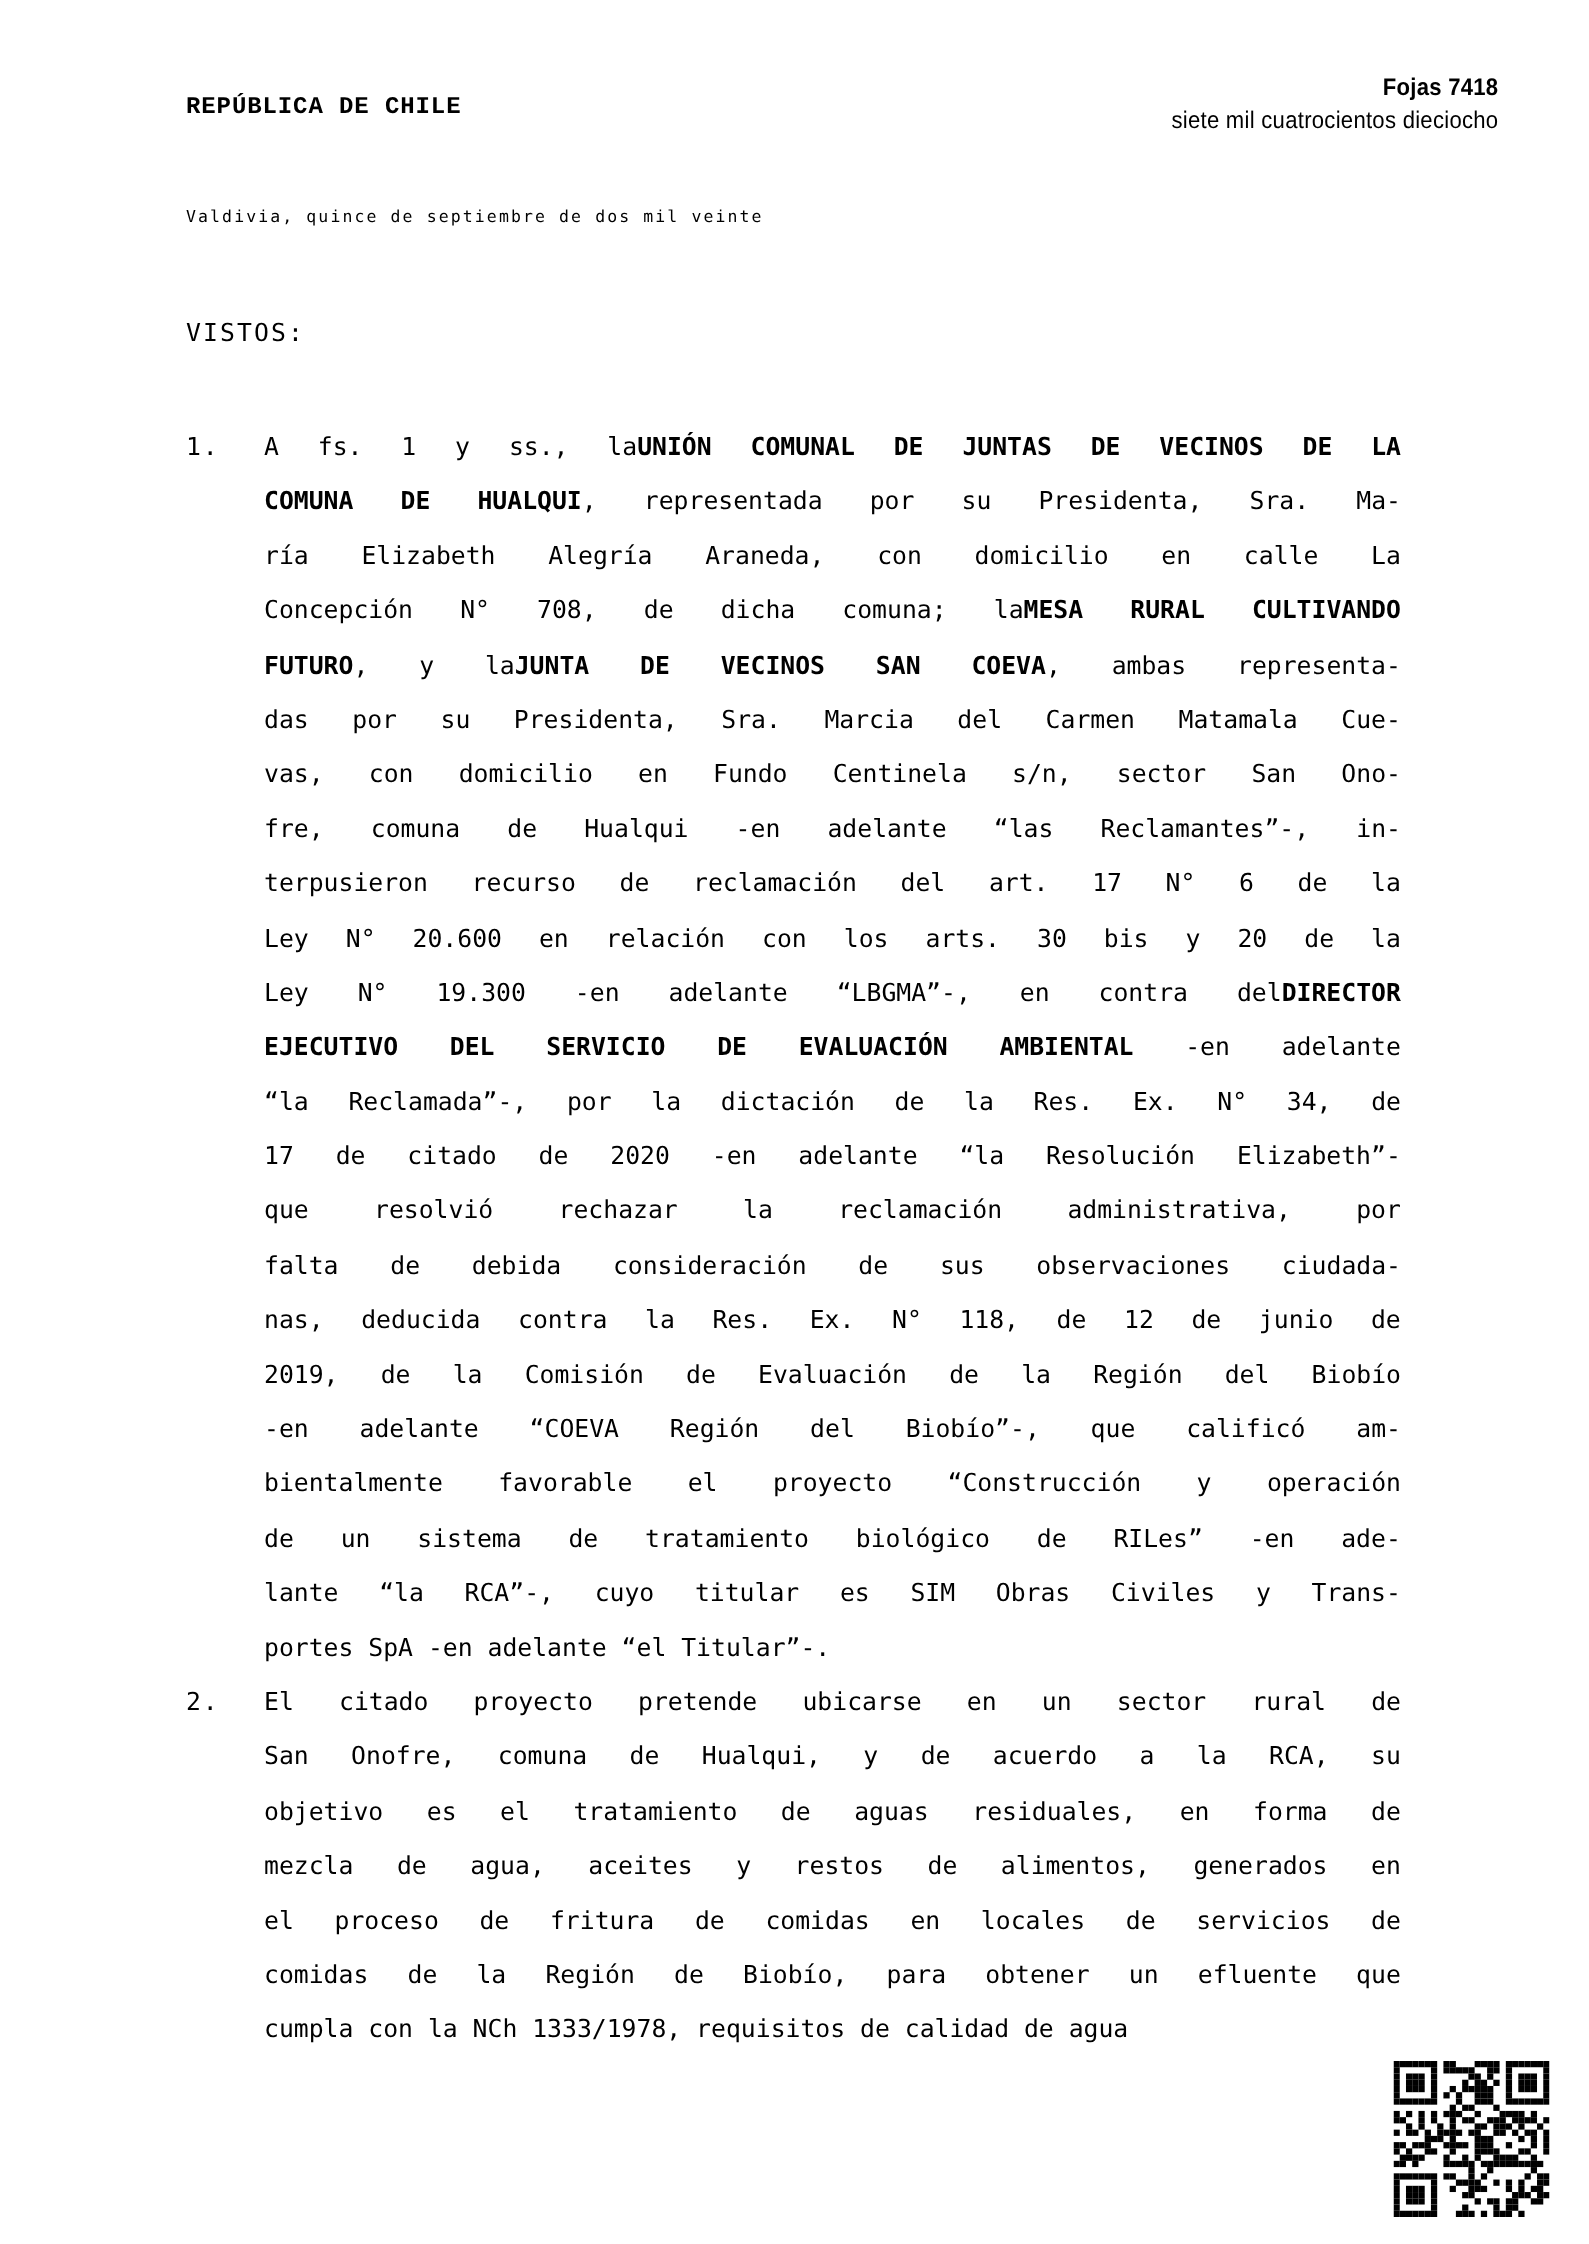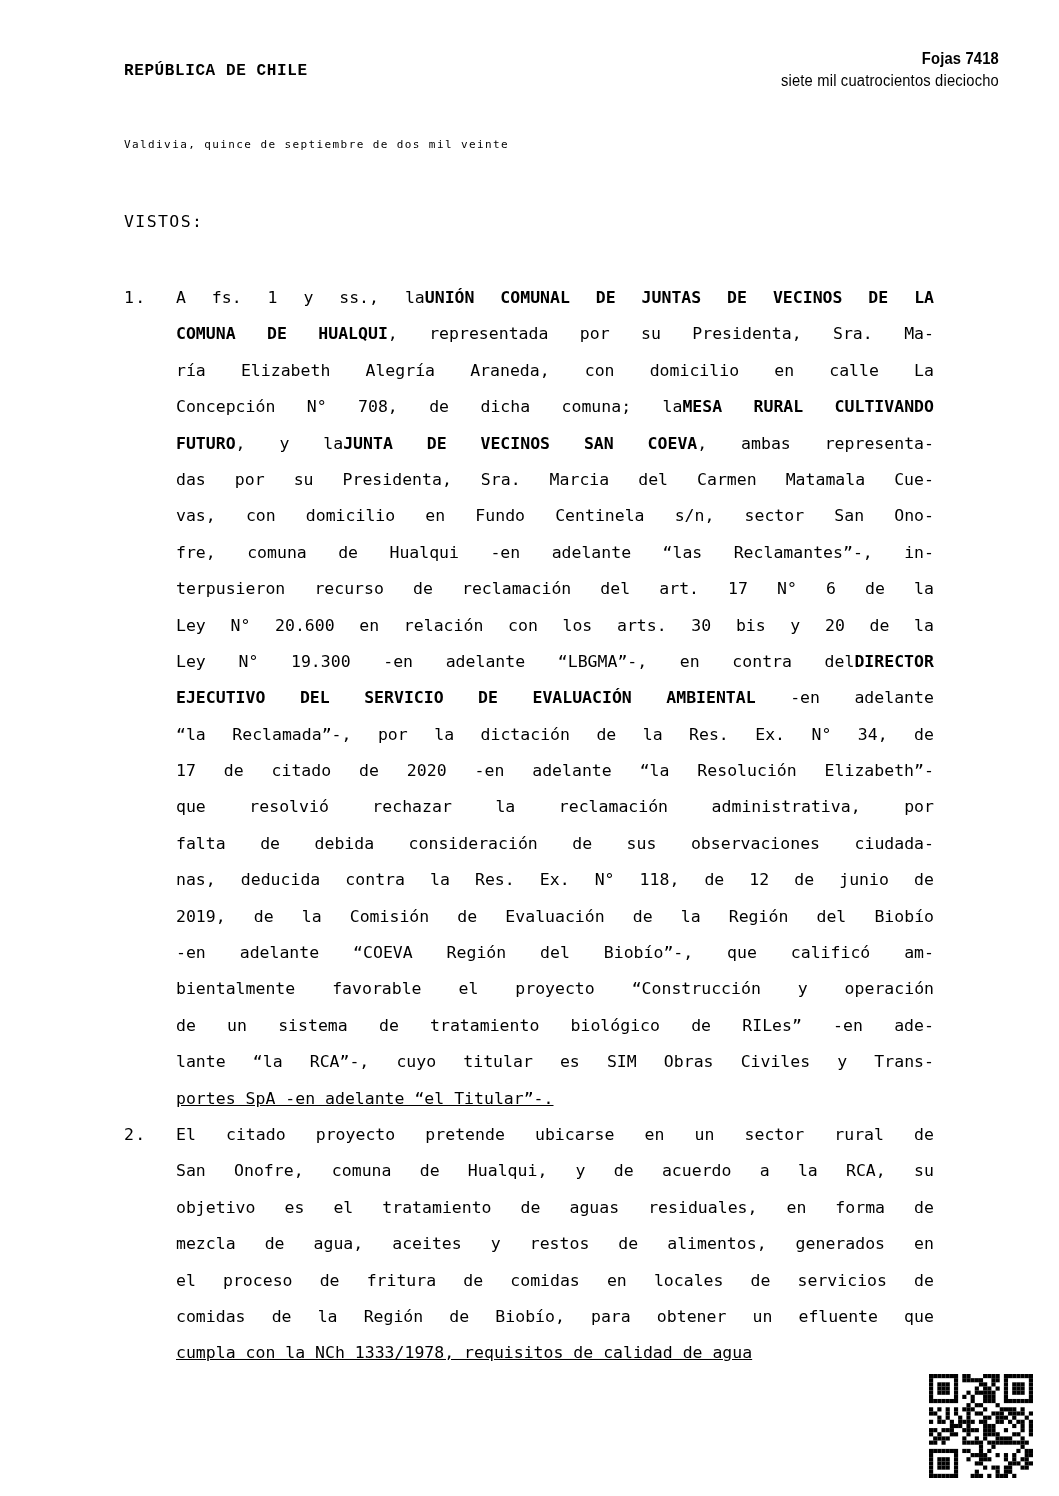--- a/index.html
+++ b/index.html
@@ -92,21 +92,20 @@
   .line {
     font-size: 16.5px;
     line-height: 36.4px;
     height: 36.4px;
     white-space: nowrap;
     display: flex;
     justify-content: space-between;
   }
   .line.nojust {
     display: block;
-    text-decoration: underline;
   }
   .line span.w {
     display: inline-block;
   }
   b {
     font-weight: bold;
   }
   .qr {
     position: absolute;
     right: 26px;

